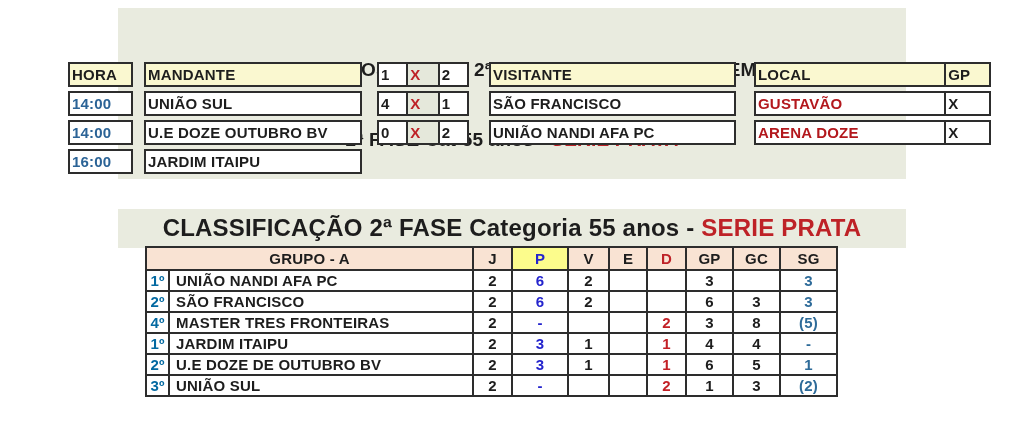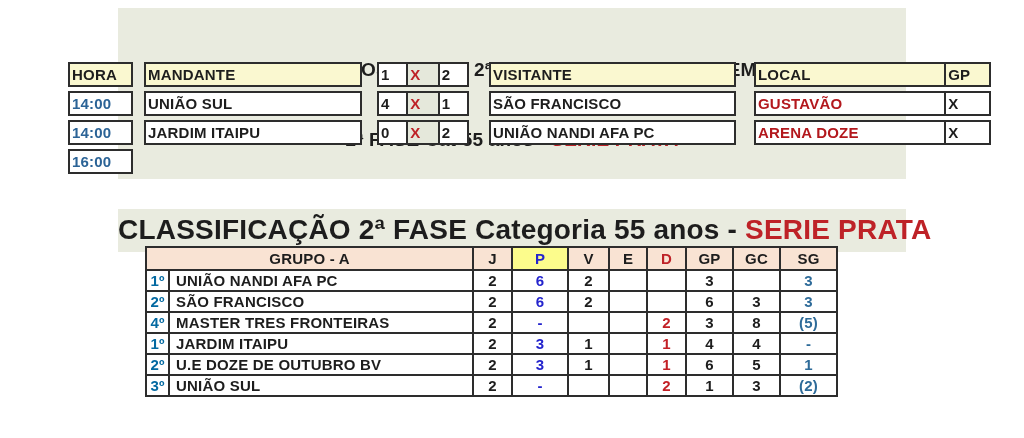--- a/index.html
+++ b/index.html
@@ -10,21 +10,21 @@
   }
   .banner{
     background:#e9ebdf;text-align:center;white-space:pre;
   }
   .banner1{
     margin:8px 0 0 118px;width:788px;padding:4px 0 5px;
     font-size:19px;line-height:1.22;letter-spacing:.2px;
   }
   .banner2{
     margin:30px 0 0 118px;width:788px;padding:5px 0 6px;
-    font-size:28px;letter-spacing:.2px;
+    font-size:24px;letter-spacing:.2px;
   }
   .red{color:#be2227;}
 
   
   .results{
     position:absolute;top:58px;left:68px;display:flex;align-items:flex-start;
   }
   .results table{
     border-collapse:separate;border-spacing:0 4px;font-size:15px;
   }
@@ -99,20 +99,23 @@
 
   <table class="t-mandante">
     <tbody>
         <tr>
           <th>MANDANTE</th>
         </tr>
     <tr>
           <td>UNIÃO SUL</td>
         </tr>
     <tr>
+          <td>U.E DOZE OUTUBRO BV</td>
+        </tr>
+    <tr>
           <td>JARDIM ITAIPU</td>
         </tr>
   </tbody>
     </table>
 
   <table class="t-placar">
     <tbody>
     <tr>
       <td class="c1">1</td>
       <td class="c2 xcell red">X</td>

